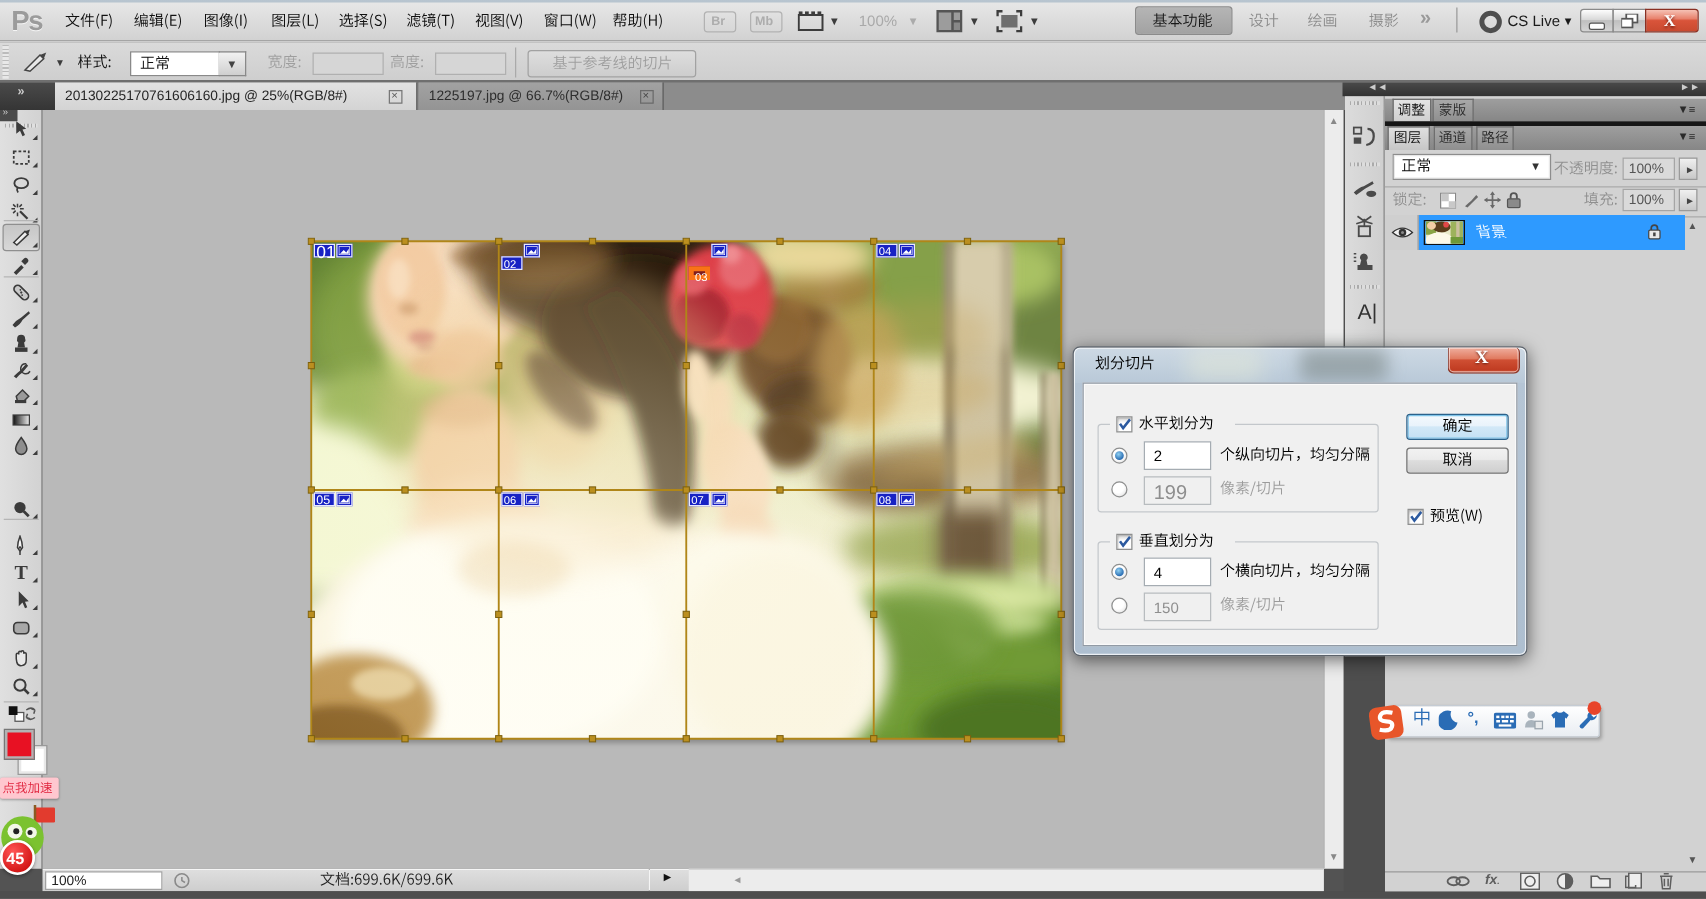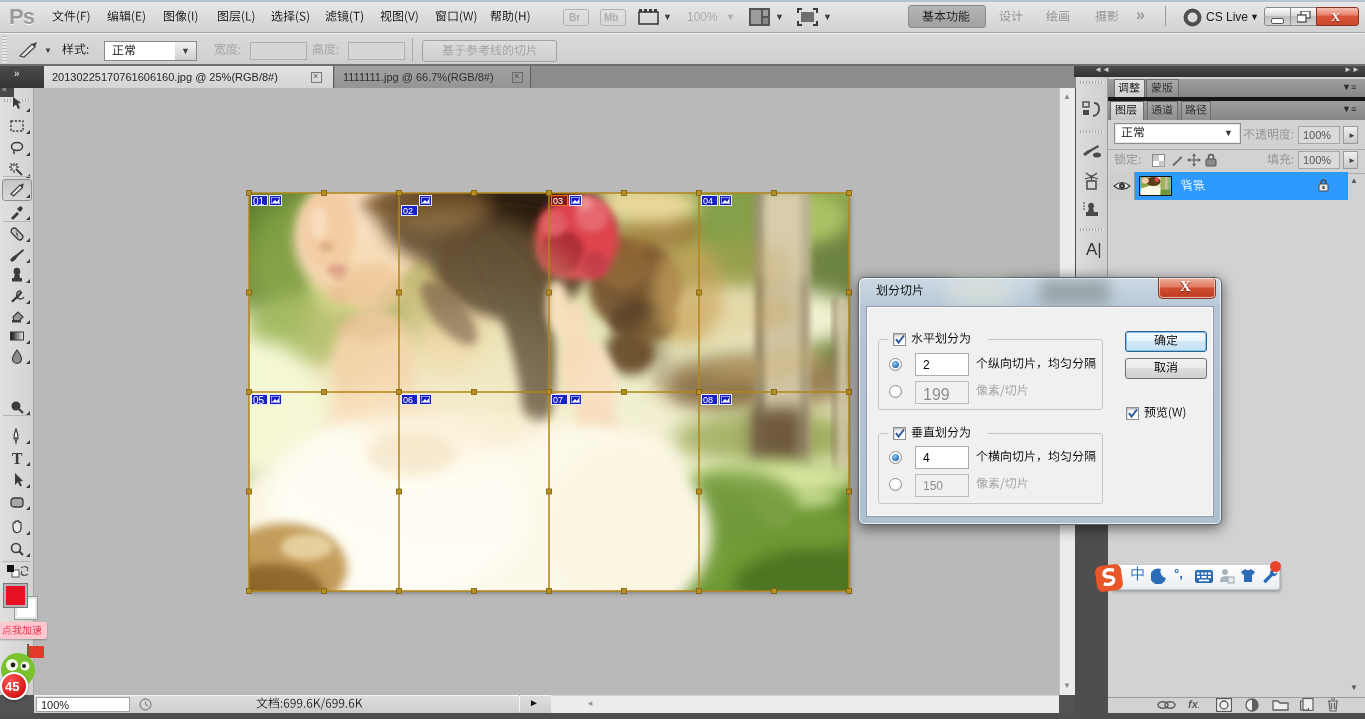--- a/index.html
+++ b/index.html
@@ -167,21 +167,21 @@
     </svg>
 <div style="position:absolute;left:0px;top:66px;width:1365px;height:22px;background:#8c8c8c"></div>
 <div style="position:absolute;left:0px;top:66px;width:44px;height:22px;background:linear-gradient(#4a4a4a,#353535)"></div>
 <div class="t" style="left:14px;top:68px;font-size:10px;color:#ccc;font-weight:bold">»</div>
 <div style="position:absolute;left:44px;top:66px;width:290px;height:22px;background:linear-gradient(#e2e2e2,#d4d4d4);border-right:1px solid #5e5e5e"></div>
 <div class="t" style="left:52px;top:71px;font-size:11px;color:#262626">20130225170761606160.jpg @ 25%(RGB/8#)</div>
 <div style="position:absolute;left:311px;top:72px;width:11px;height:11px;border:1px solid #777">
       <div class="t" style="left:1px;top:-2px;font-size:9px;color:#555">×</div>
     </div>
 <div style="position:absolute;left:335px;top:66px;width:196px;height:22px;background:linear-gradient(#a2a2a2,#949494);border-right:1px solid #5e5e5e"></div>
-<div class="t" style="left:343px;top:71px;font-size:11px;color:#2e2e2e">1111111.jpg @ 66.7%(RGB/8#)</div>
+<div class="t" style="left:343px;top:71px;font-size:11px;color:#2e2e2e">1225197.jpg @ 66.7%(RGB/8#)</div>
 <div style="position:absolute;left:512px;top:72px;width:11px;height:11px;border:1px solid #6a6a6a">
       <div class="t" style="left:1px;top:-2px;font-size:9px;color:#444">×</div>
     </div>
 <div style="position:absolute;left:1074px;top:66px;width:291px;height:11px;background:linear-gradient(#4a4a4a,#323232)"></div>
 <div class="t" style="left:1094px;top:65px;font-size:8px;color:#ccc">◄◄</div>
 <div class="t" style="left:1344px;top:65px;font-size:8px;color:#ccc">►►</div>
 <div style="position:absolute;left:34px;top:88px;width:1025px;height:607px;background:#b9b9b9"></div>
 <div style="position:absolute;left:1059px;top:88px;width:16px;height:607px;background:#ececec;border-left:1px solid #c2c2c2"></div>
 <div class="t" style="left:1063px;top:92px;font-size:8px;color:#888">▲</div>
 <div class="t" style="left:1063px;top:681px;font-size:8px;color:#888">▼</div>
@@ -370,38 +370,38 @@
         <rect x="522.5" y="196.5" width="5" height="5"></rect>
         <rect x="522.5" y="395.5" width="5" height="5"></rect>
         <rect x="597.5" y="-2.5" width="5" height="5"></rect>
         <rect x="597.5" y="97.0" width="5" height="5"></rect>
         <rect x="597.5" y="196.5" width="5" height="5"></rect>
         <rect x="597.5" y="296.0" width="5" height="5"></rect>
         <rect x="597.5" y="395.5" width="5" height="5"></rect>
       </g>
     </svg>
 <div style="position:absolute;left:251px;top:195px;width:17px;height:11px;background:#1822c4;border:1px solid #e8e8ff">
-      <div class="t" style="left:1px;top:0px;font-size:10px;line-height:11px;color:#fff;letter-spacing:0px">01</div>
+      <div class="t" style="left:1px;top:0px;font-size:14px;line-height:11px;color:#fff;letter-spacing:0px">01</div>
     </div>
 <div style="position:absolute;left:269px;top:195px;width:13px;height:11px;background:#1822c4;border:1px solid #e8e8ff">
       <svg style="position:absolute;left:1px;top:1px" width="9" height="7">
             <rect x="0" y="0" width="9" height="7" fill="none" stroke="#fff" stroke-width="1"></rect>
             <path d="M1 6 L4 3 L6 5 L8 2 L8 6 Z" fill="#fff"></path>
       </svg>
     </div>
 <div style="position:absolute;left:401px;top:205px;width:17px;height:11px;background:#1822c4;border:1px solid #e8e8ff">
       <div class="t" style="left:1px;top:0px;font-size:9px;line-height:11px;color:#fff;letter-spacing:0px">02</div>
     </div>
 <div style="position:absolute;left:419px;top:195px;width:13px;height:11px;background:#1822c4;border:1px solid #e8e8ff">
       <svg style="position:absolute;left:1px;top:1px" width="9" height="7">
             <rect x="0" y="0" width="9" height="7" fill="none" stroke="#fff" stroke-width="1"></rect>
             <path d="M1 6 L4 3 L6 5 L8 2 L8 6 Z" fill="#fff"></path>
       </svg>
     </div>
-<div style="position:absolute;left:551px;top:195px;width:17px;height:11px;background:#7f1d1d;border:1px solid #f97316">
+<div style="position:absolute;left:551px;top:213px;width:17px;height:11px;background:#7f1d1d;border:4px solid #f97316">
       <div class="t" style="left:1px;top:0px;font-size:9px;line-height:11px;color:#fff;letter-spacing:0px">03</div>
     </div>
 <div style="position:absolute;left:569px;top:195px;width:13px;height:11px;background:#1822c4;border:1px solid #e8e8ff">
       <svg style="position:absolute;left:1px;top:1px" width="9" height="7">
             <rect x="0" y="0" width="9" height="7" fill="none" stroke="#fff" stroke-width="1"></rect>
             <path d="M1 6 L4 3 L6 5 L8 2 L8 6 Z" fill="#fff"></path>
       </svg>
     </div>
 <div style="position:absolute;left:701px;top:195px;width:17px;height:11px;background:#1822c4;border:1px solid #e8e8ff">
       <div class="t" style="left:1px;top:0px;font-size:9px;line-height:11px;color:#fff;letter-spacing:0px">04</div>

